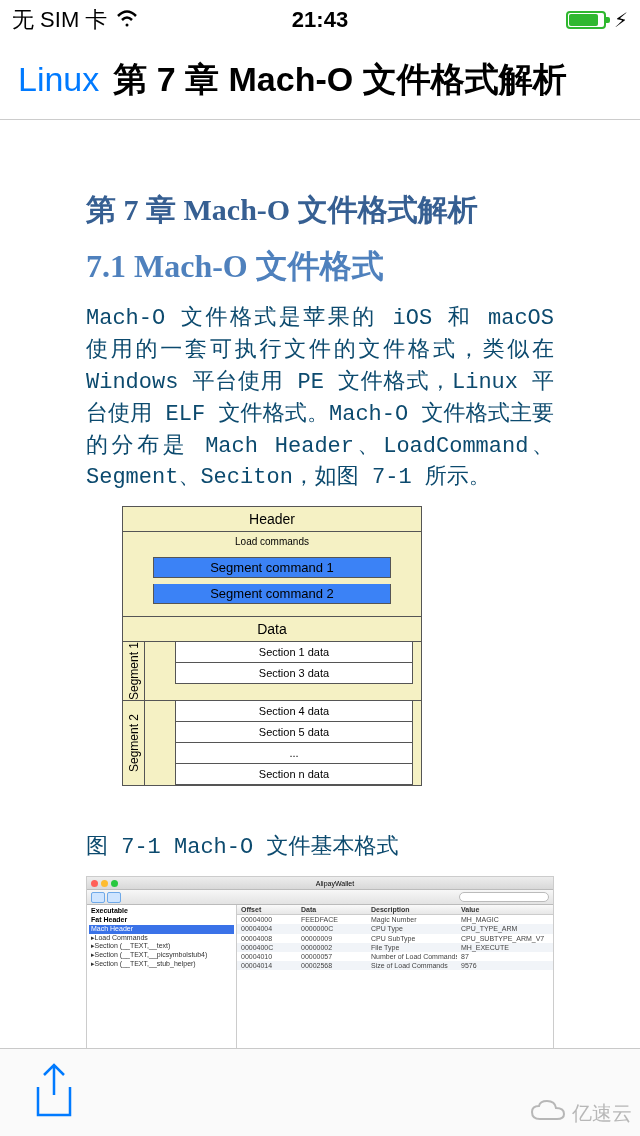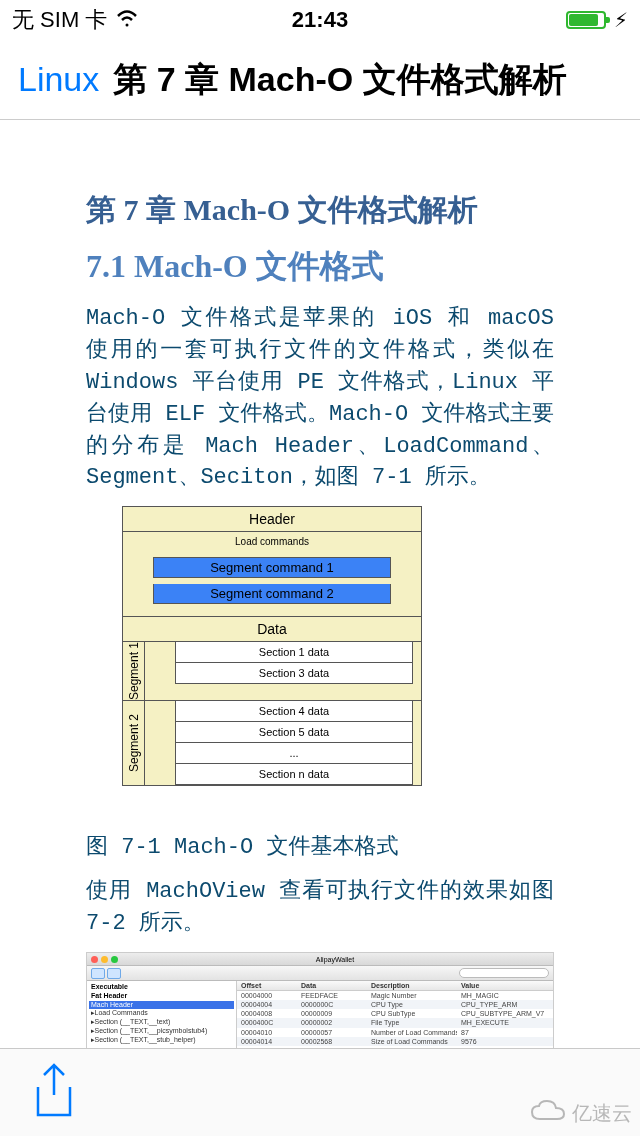--- a/index.html
+++ b/index.html
@@ -118,21 +118,20 @@
             <div class="dg-sec">Section 4 data</div>
             <div class="dg-sec">Section 5 data</div>
             <div class="dg-sec">...</div>
             <div class="dg-sec">Section n data</div>
           </div>
       </div>
     </div>
   </div>
 
   <div class="para">图 7-1 Mach-O 文件基本格式</div>
-  <div class="para">使用 MachOView 查看可执行文件的效果如图 7-2 所示。</div>
 
   <div class="machoview">
     <div class="mv-title">
       <span class="mv-dot" id="dot0" style="background: rgb(255, 95, 87);"></span>
       <span class="mv-dot" id="dot1" style="background: rgb(254, 188, 46);"></span>
       <span class="mv-dot" id="dot2" style="background: rgb(40, 200, 64);"></span>
       <span style="margin:0 auto">AlipayWallet</span>
     </div>
     <div class="mv-toolbar">
       <div class="mv-tool-left">

